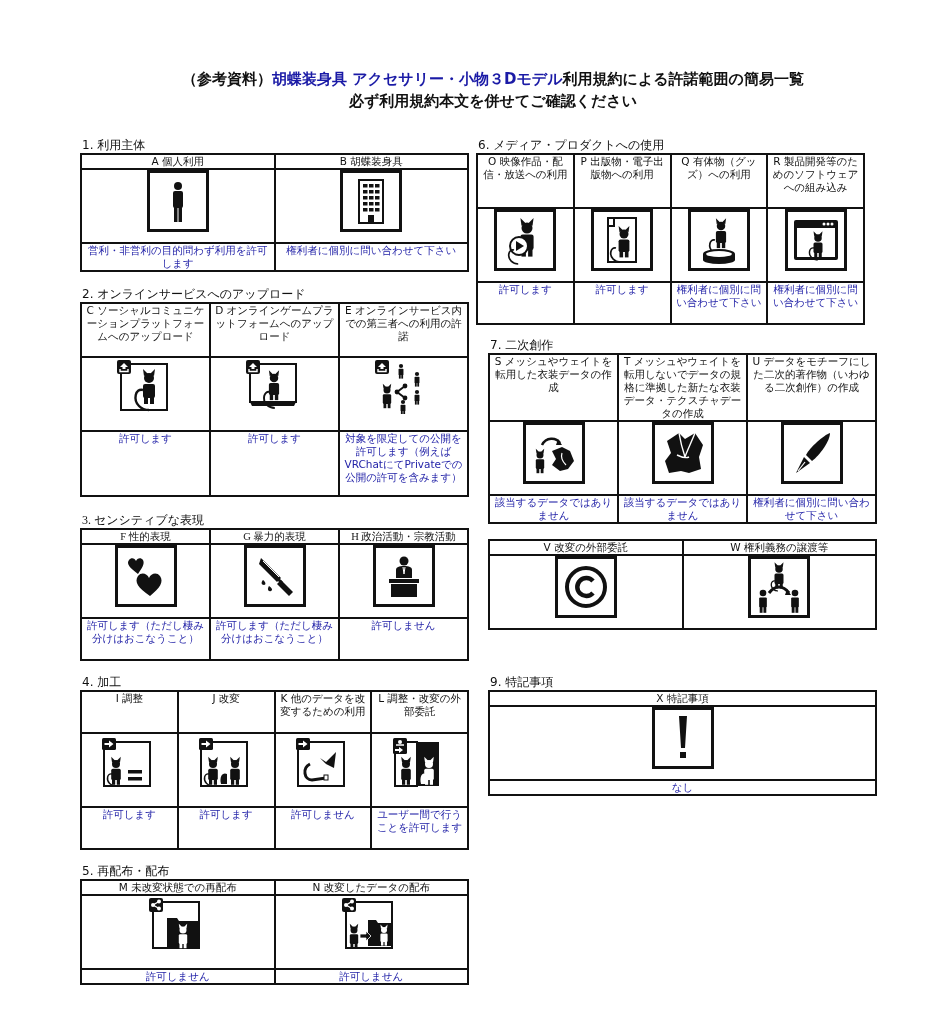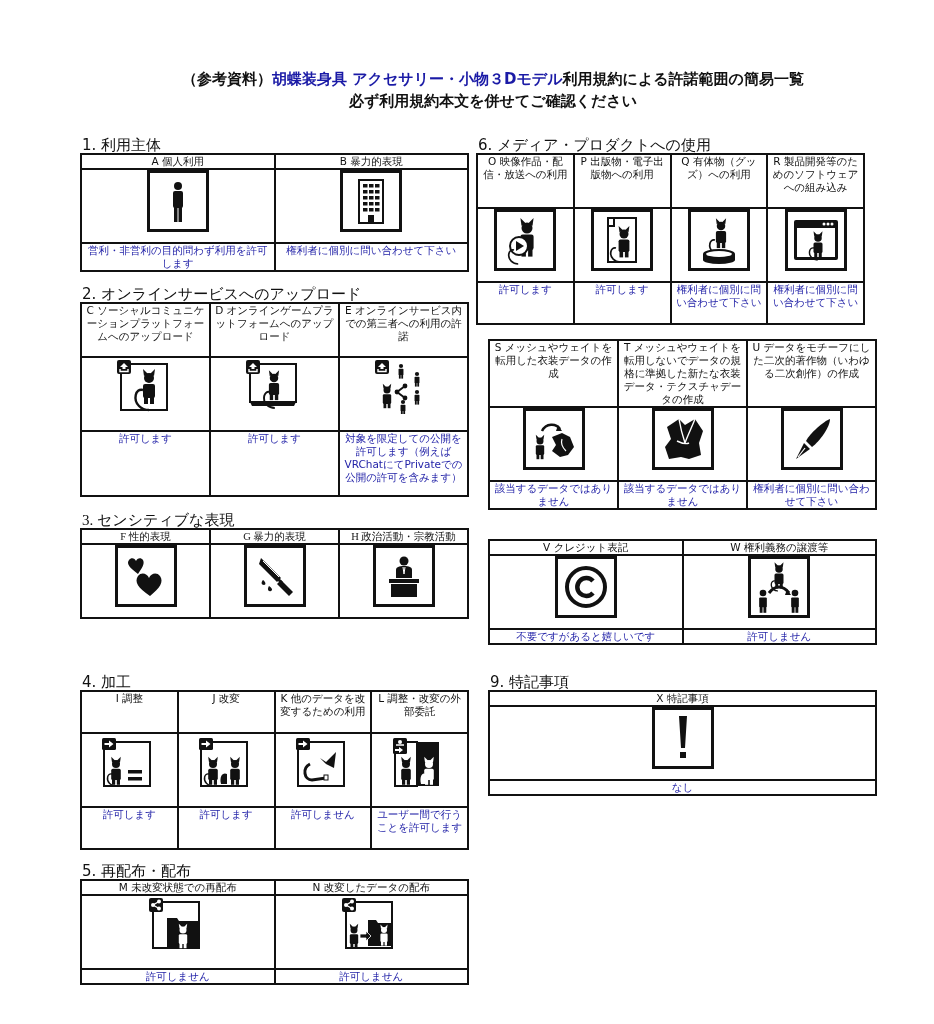--- a/index.html
+++ b/index.html
@@ -2,21 +2,21 @@
 <html><head>
 <meta charset="utf-8">
 <style>
   html,body{margin:0;padding:0;background:#fff;}
   body{width:934px;height:1024px;position:relative;overflow:hidden;font-family:"DejaVu Sans","Liberation Sans",sans-serif;color:#111;}
   .title{position:absolute;left:0;width:934px;text-align:center;font-weight:bold;font-size:15px;line-height:20px;margin-left:26px;}
   .title1{top:69px;}
   .title2{top:91px;}
   .accent{color:#1a1aa6;}
   .sec{position:absolute;}
-  .sec-label{font-size:15px;line-height:13px;height:13px;margin-bottom:1px;padding-left:2px;white-space:nowrap;}
+  .sec-label{font-size:12px;line-height:13px;height:13px;margin-bottom:1px;padding-left:2px;white-space:nowrap;}
   table.grid{border-collapse:collapse;border:2px solid #701a75;table-layout:fixed;width:100%;}
   table.grid td{border:2px solid #111;padding:0 2px;vertical-align:top;text-align:center;}
   td.hd{font-size:10.5px;line-height:13px;color:#111;}
   td.ic{height:72px;vertical-align:middle;padding:0;}
   td.ans{font-size:10.5px;line-height:13px;color:#2323a8;}
   .iconbox{display:inline-block;width:62px;height:62px;border:3px solid #111;box-sizing:border-box;position:relative;vertical-align:middle;background:#fff;}
   .iconbox svg{position:absolute;left:0;top:0;width:56px;height:56px;}
 </style>
 </head>
 <body>
@@ -61,21 +61,21 @@
     </g>
   </defs>
 </svg>
 
 <div class="sec" style="left:80px;top:139px;width:389px;">
   <div class="sec-label">1. 利用主体</div>
   <table class="grid">
     <tbody>
         <tr>
       <td class="hd">A 個人利用</td>
-      <td class="hd">B 暴力的表現</td>
+      <td class="hd">B 胡蝶装身具</td>
     </tr>
     <tr>
       <td class="ic"><span class="iconbox"><svg viewBox="0 0 56 56">
                 <g fill="#111">
                   <circle cx="28" cy="13" r="4"></circle>
                   <rect x="23" y="18" width="10" height="17" rx="2"></rect>
                   <rect x="24" y="33" width="3.5" height="16"></rect>
                   <rect x="28.5" y="33" width="3.5" height="16"></rect>
                 </g>
               </svg></span></td>
@@ -203,20 +203,25 @@
       <td class="ic"><span class="iconbox"><svg viewBox="0 0 56 56">
                 <g fill="#111">
                   <circle cx="28" cy="13" r="4.5"></circle>
                   <path d="M20,30 L20,22 C20,19 23,18 28,18 C33,18 36,19 36,22 L36,30 Z"></path>
                   <rect x="13" y="31" width="30" height="4"></rect>
                   <rect x="15" y="36" width="26" height="13"></rect>
                 </g>
                 <path d="M27,19 L28,26 L29,19" stroke="#fff" stroke-width="1" fill="none"></path>
               </svg></span></td>
     </tr>
+    <tr style="height:42px">
+      <td class="ans">許可します（ただし棲み分けはおこなうこと）</td>
+      <td class="ans">許可します（ただし棲み分けはおこなうこと）</td>
+      <td class="ans">許可しません</td>
+    </tr>
   </tbody>
     </table>
 </div>
 
 <div class="sec" style="left:80px;top:676px;width:389px;">
   <div class="sec-label">4. 加工</div>
   <table class="grid">
     <tbody>
         <tr style="height:42px">
       <td class="hd">I 調整</td>
@@ -385,20 +390,21 @@
       <td class="ans">許可します</td>
       <td class="ans">許可します</td>
       <td class="ans">権利者に個別に問い合わせて下さい</td>
       <td class="ans">権利者に個別に問い合わせて下さい</td>
     </tr>
   </tbody>
     </table>
 </div>
 
 <div class="sec" style="left:488px;top:339px;width:389px;">
+  <div class="sec-label">7. 二次創作</div>
   <table class="grid">
     <tbody>
         <tr style="height:67px">
       <td class="hd">S メッシュやウェイトを転用した衣装データの作成</td>
       <td class="hd">T メッシュやウェイトを転用しないでデータの規格に準拠した新たな衣装データ・テクスチャデータの作成</td>
       <td class="hd">U データをモチーフにした二次的著作物（いわゆる二次創作）の作成</td>
     </tr>
     <tr>
       <td class="ic"><span class="iconbox"><svg viewBox="0 0 56 56">
                 <g fill="#111" transform="translate(14,30) scale(0.7)">
@@ -425,21 +431,21 @@
       <td class="ans">権利者に個別に問い合わせて下さい</td>
     </tr>
   </tbody>
     </table>
 </div>
 
 <div class="sec" style="left:488px;top:539px;width:389px;">
   <table class="grid">
     <tbody>
         <tr>
-      <td class="hd">V クレジット表記</td>
+      <td class="hd">V 改変の外部委託</td>
       <td class="hd">W 権利義務の譲渡等</td>
     </tr>
     <tr>
       <td class="ic"><span class="iconbox"><svg viewBox="0 0 56 56">
                 <circle cx="28" cy="28" r="19" fill="none" stroke="#111" stroke-width="4"></circle>
                 <path d="M35,22 A9,9 0 1 0 35,34" fill="none" stroke="#111" stroke-width="4.5"></path>
               </svg></span></td>
       <td class="ic"><span class="iconbox"><svg viewBox="0 0 56 56">
                 <g fill="#111" transform="translate(28,10) scale(0.75)">
                   <use href="#cat"></use>
@@ -452,24 +458,20 @@
                     <use href="#person"></use>
                   </g>
                   <g transform="translate(44,34) scale(1.1)">
                     <use href="#person"></use>
                   </g>
                 </g>
                 <path d="M18,34 C24,26 32,26 38,34" fill="none" stroke="#111" stroke-width="3"></path>
                 <path d="M36,30 L40,36 L34,36 Z" fill="#111"></path>
               </svg></span></td>
     </tr>
-    <tr>
-      <td class="ans">不要ですがあると嬉しいです</td>
-      <td class="ans">許可しません</td>
-    </tr>
   </tbody>
     </table>
 </div>
 
 <div class="sec" style="left:488px;top:676px;width:389px;">
   <div class="sec-label">9. 特記事項</div>
   <table class="grid">
     <tbody>
         <tr>
       <td class="hd">X 特記事項</td>

